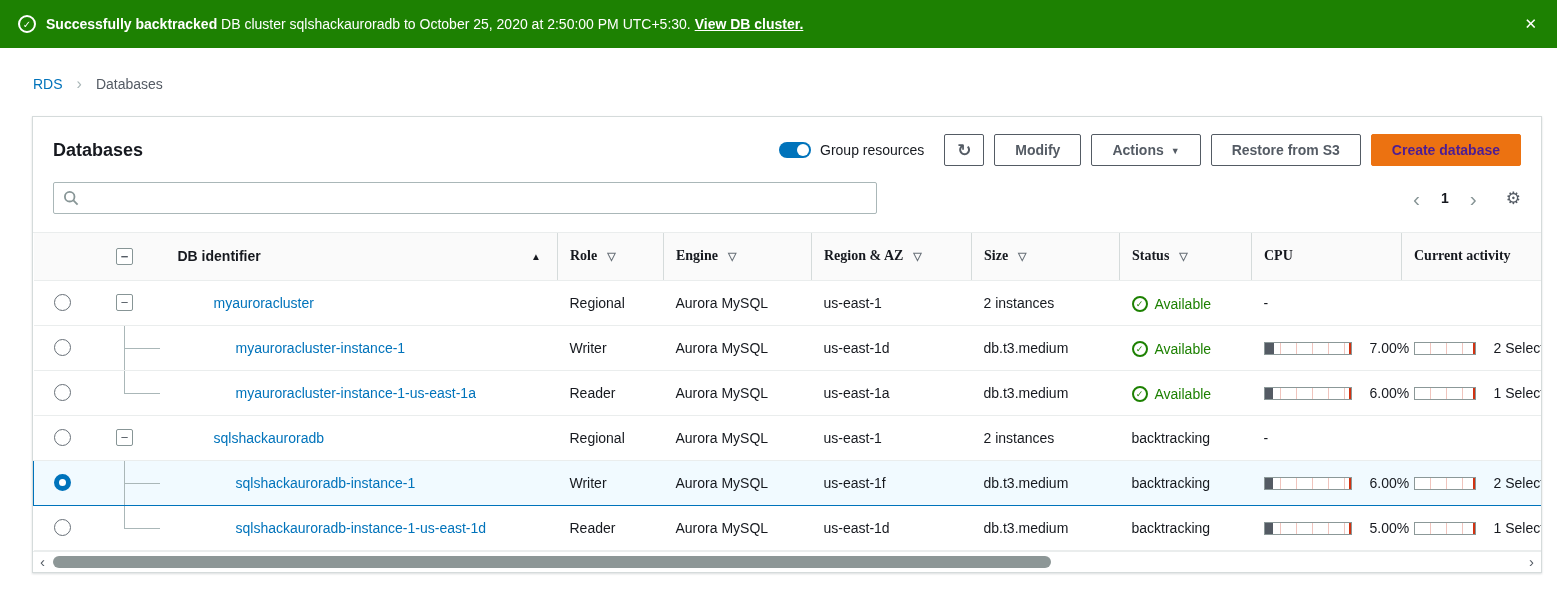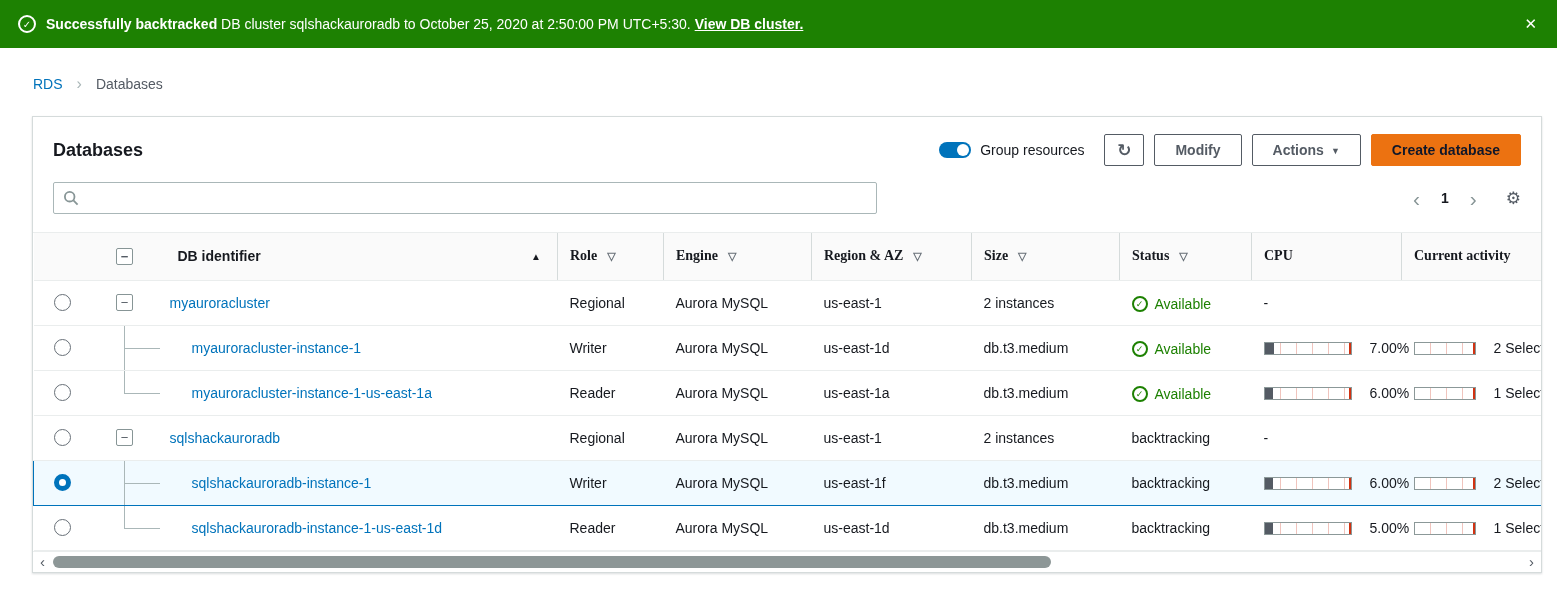--- a/index.html
+++ b/index.html
@@ -44,21 +44,21 @@
   .toggle { width:32px; height:16px; border-radius:8px; background:#0073bb; position:relative; display:inline-block; cursor:pointer; }
   .toggle .knob { position:absolute; right:2px; top:2px; width:12px; height:12px; border-radius:50%; background:#fff; }
 
   .btn {
     height:32px; padding:0 20px; border:1px solid #545b64; border-radius:2px;
     background:#fff; color:#545b64; font-weight:700; font-size:14px;
     font-family:inherit; display:inline-flex; align-items:center; gap:7px; cursor:pointer; white-space:nowrap;
   }
   .btn-icon { width:40px; padding:0; justify-content:center; font-size:17px; font-weight:700; }
   .btn .caret { font-size:9px; position:relative; top:1px; }
-  .btn-primary { background:#ec7211; border-color:#ec7211; color:#0f172a; }
+  .btn-primary { background:#ec7211; border-color:#ec7211; color:#4c1d95; }
 
   
   .filter-row { display:flex; align-items:center; padding:2px 20px 18px; }
   .search-box {
     width:824px; height:32px; border:1px solid #aab7b8; border-radius:2px;
     display:flex; align-items:center; padding:0 9px; gap:7px; background:#fff;
   }
   .search-box input { border:none; outline:none; flex:1; font-size:14px; font-family:inherit; color:#16191f; background:transparent; }
   .search-box input::placeholder { color:#879596; font-style:italic; }
   .pagination { margin-left:auto; display:flex; align-items:center; gap:21px; }
@@ -101,21 +101,21 @@
 
   tr.child td.col-tree::before {
     content:""; position:absolute; left:32px; top:0; bottom:0; border-left:1px solid #aab7b8;
   }
   tr.child.last td.col-tree::before { bottom:50%; }
   tr.child td.col-tree::after {
     content:""; position:absolute; left:32px; right:-2px; top:50%; border-top:1px solid #aab7b8;
   }
   tr.child td.col-id { padding-left:34px; }
 
-  .db-link { color:#0073bb; text-decoration:none; cursor:pointer; }
+  .db-link { color:#0073bb; text-decoration:none; cursor:pointer;margin-left:44px; }
 
   tr.selected td { background:#f1faff; border-top:1px solid #0073bb; border-bottom:1px solid #0073bb; }
   tr.selected td:first-child { border-left:1px solid #0073bb; }
 
   .status-ok { color:#1d8102; display:inline-flex; align-items:center; gap:7px; }
   .check-circle {
     width:16px; height:16px; border:2px solid #1d8102; border-radius:50%;
     display:inline-flex; align-items:center; justify-content:center;
     font-size:9px; font-weight:700; color:#1d8102; flex:0 0 auto;
   }
@@ -170,20 +170,21 @@
         <span class="toggle-label">Group resources</span>
       </div>
       <button class="btn btn-icon">
           <span>↻</span>
         </button>
       <button class="btn">Modify</button>
       <button class="btn">
         <span>Actions</span>
         <span class="caret">▼</span>
       </button>
+      <button class="btn">Restore from S3</button>
       <button class="btn btn-primary">Create database</button>
     </div>
   </div>
 
   <div class="filter-row">
     <div class="search-box">
       <svg width="16" height="16" viewBox="0 0 16 16">
         <circle cx="6.7" cy="6.7" r="4.8" fill="none" stroke="#879596" stroke-width="1.8"></circle>
         <line x1="10.4" y1="10.4" x2="14.6" y2="14.6" stroke="#879596" stroke-width="1.8"></line>
       </svg>

